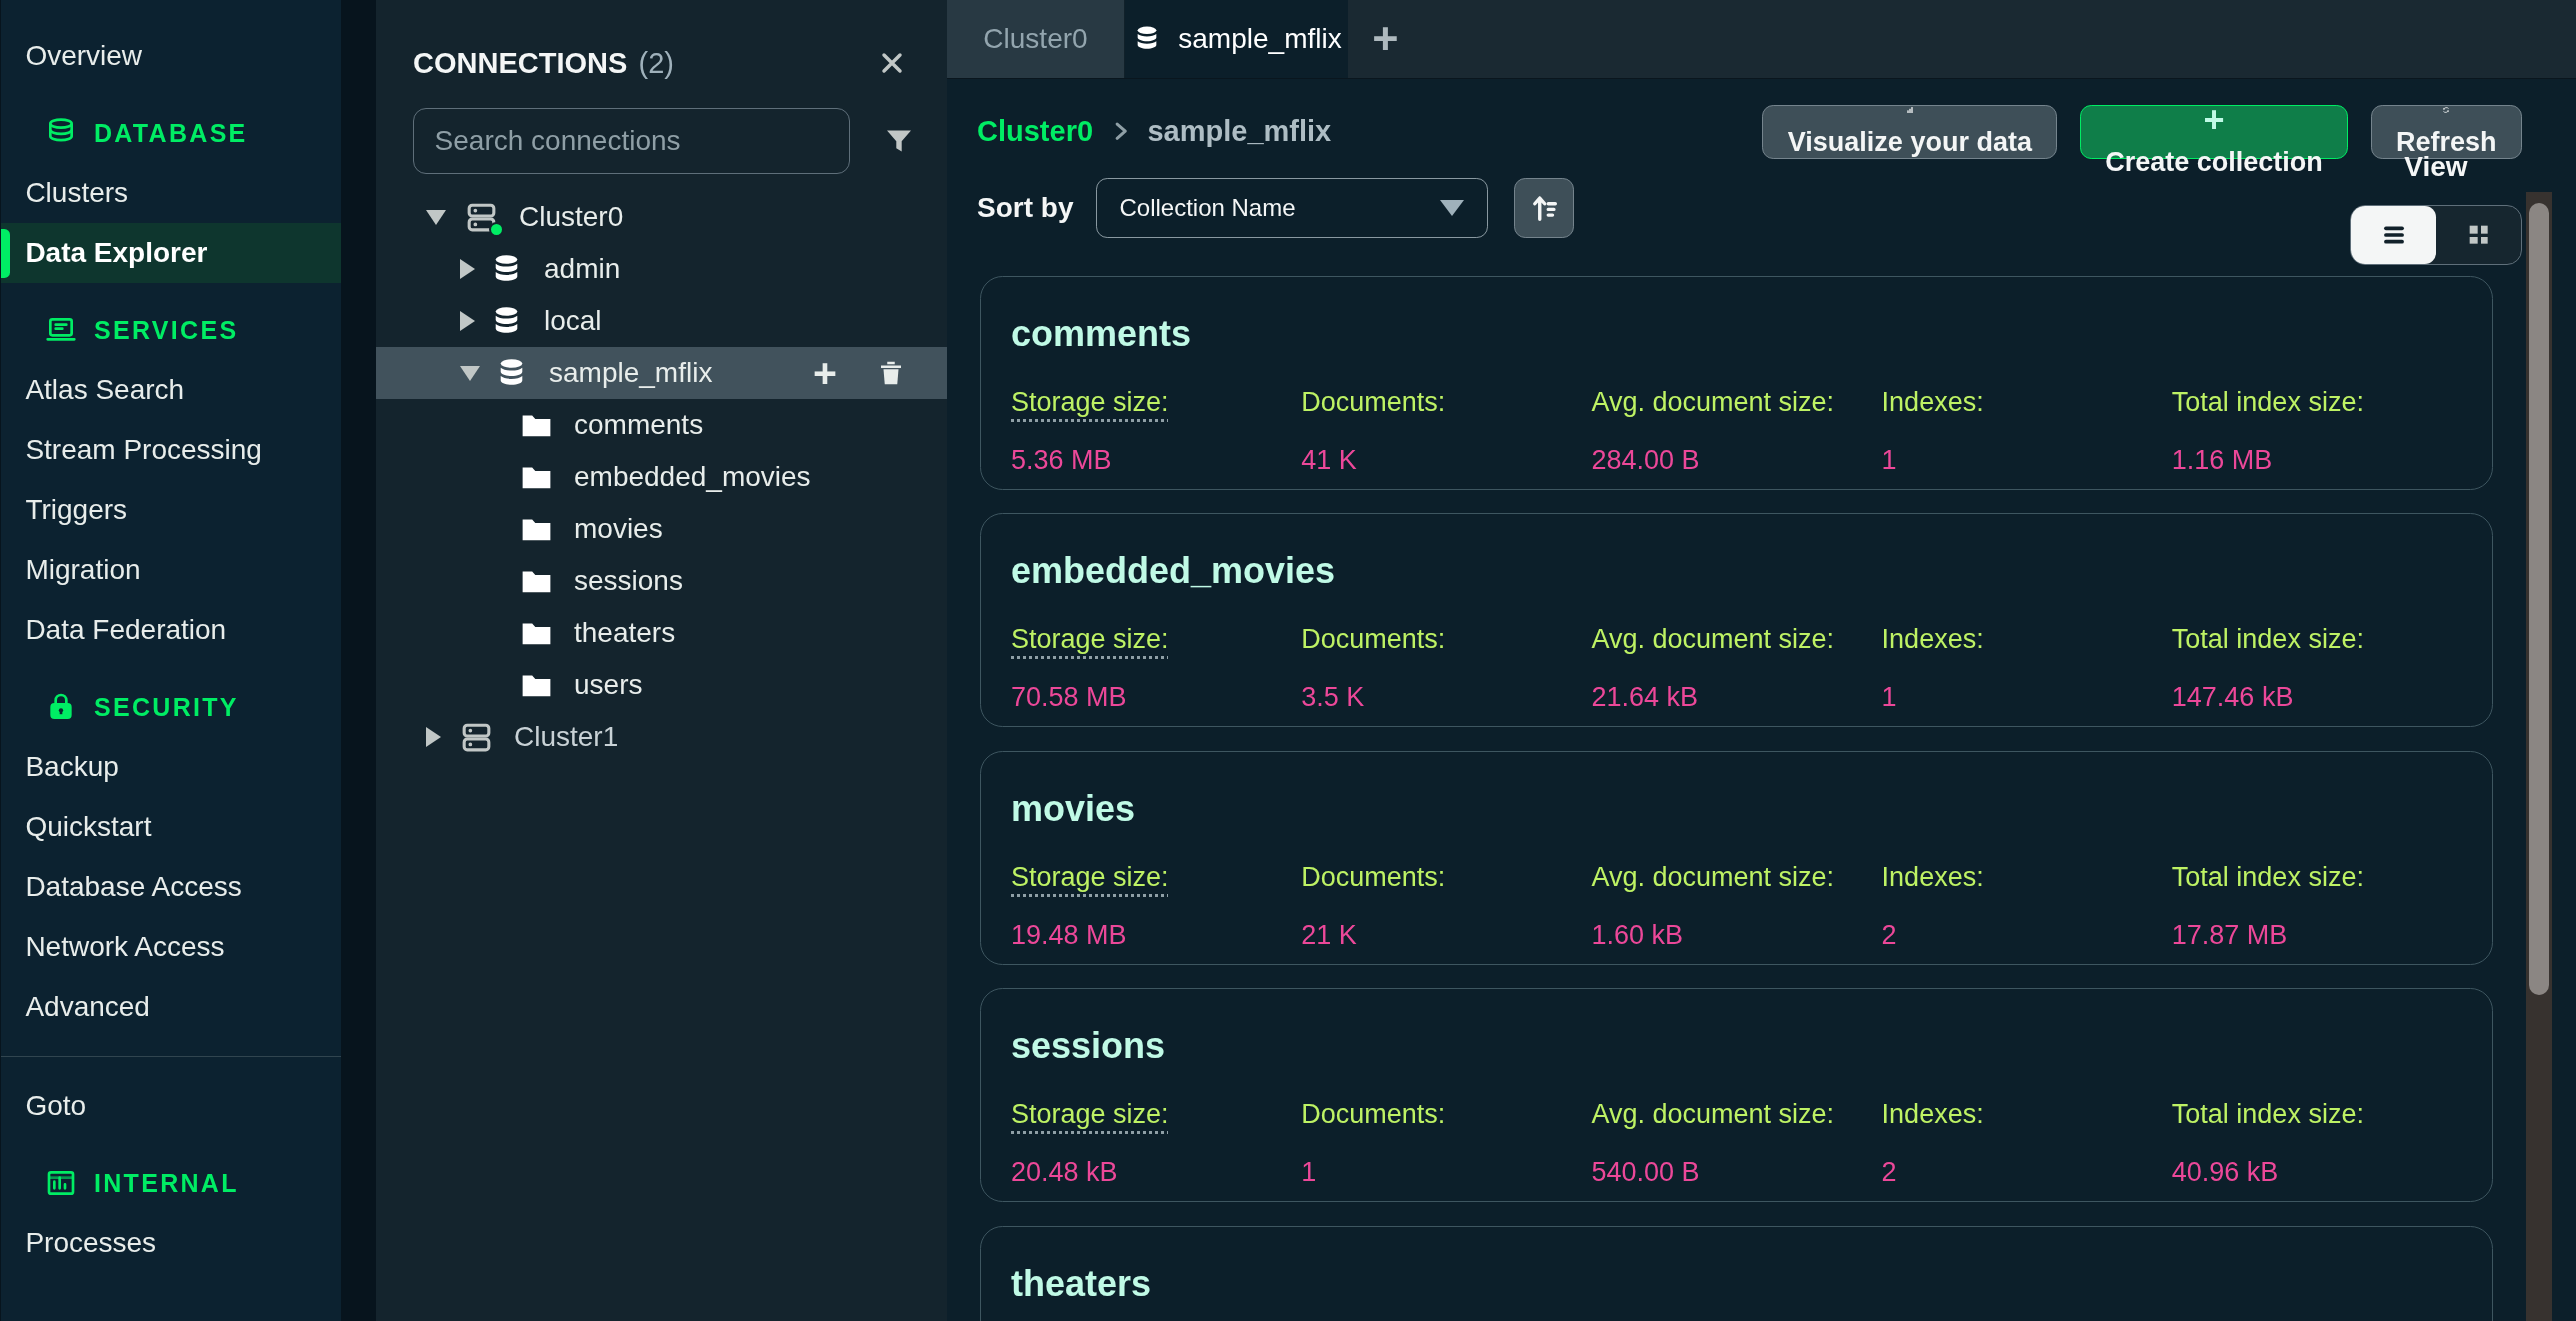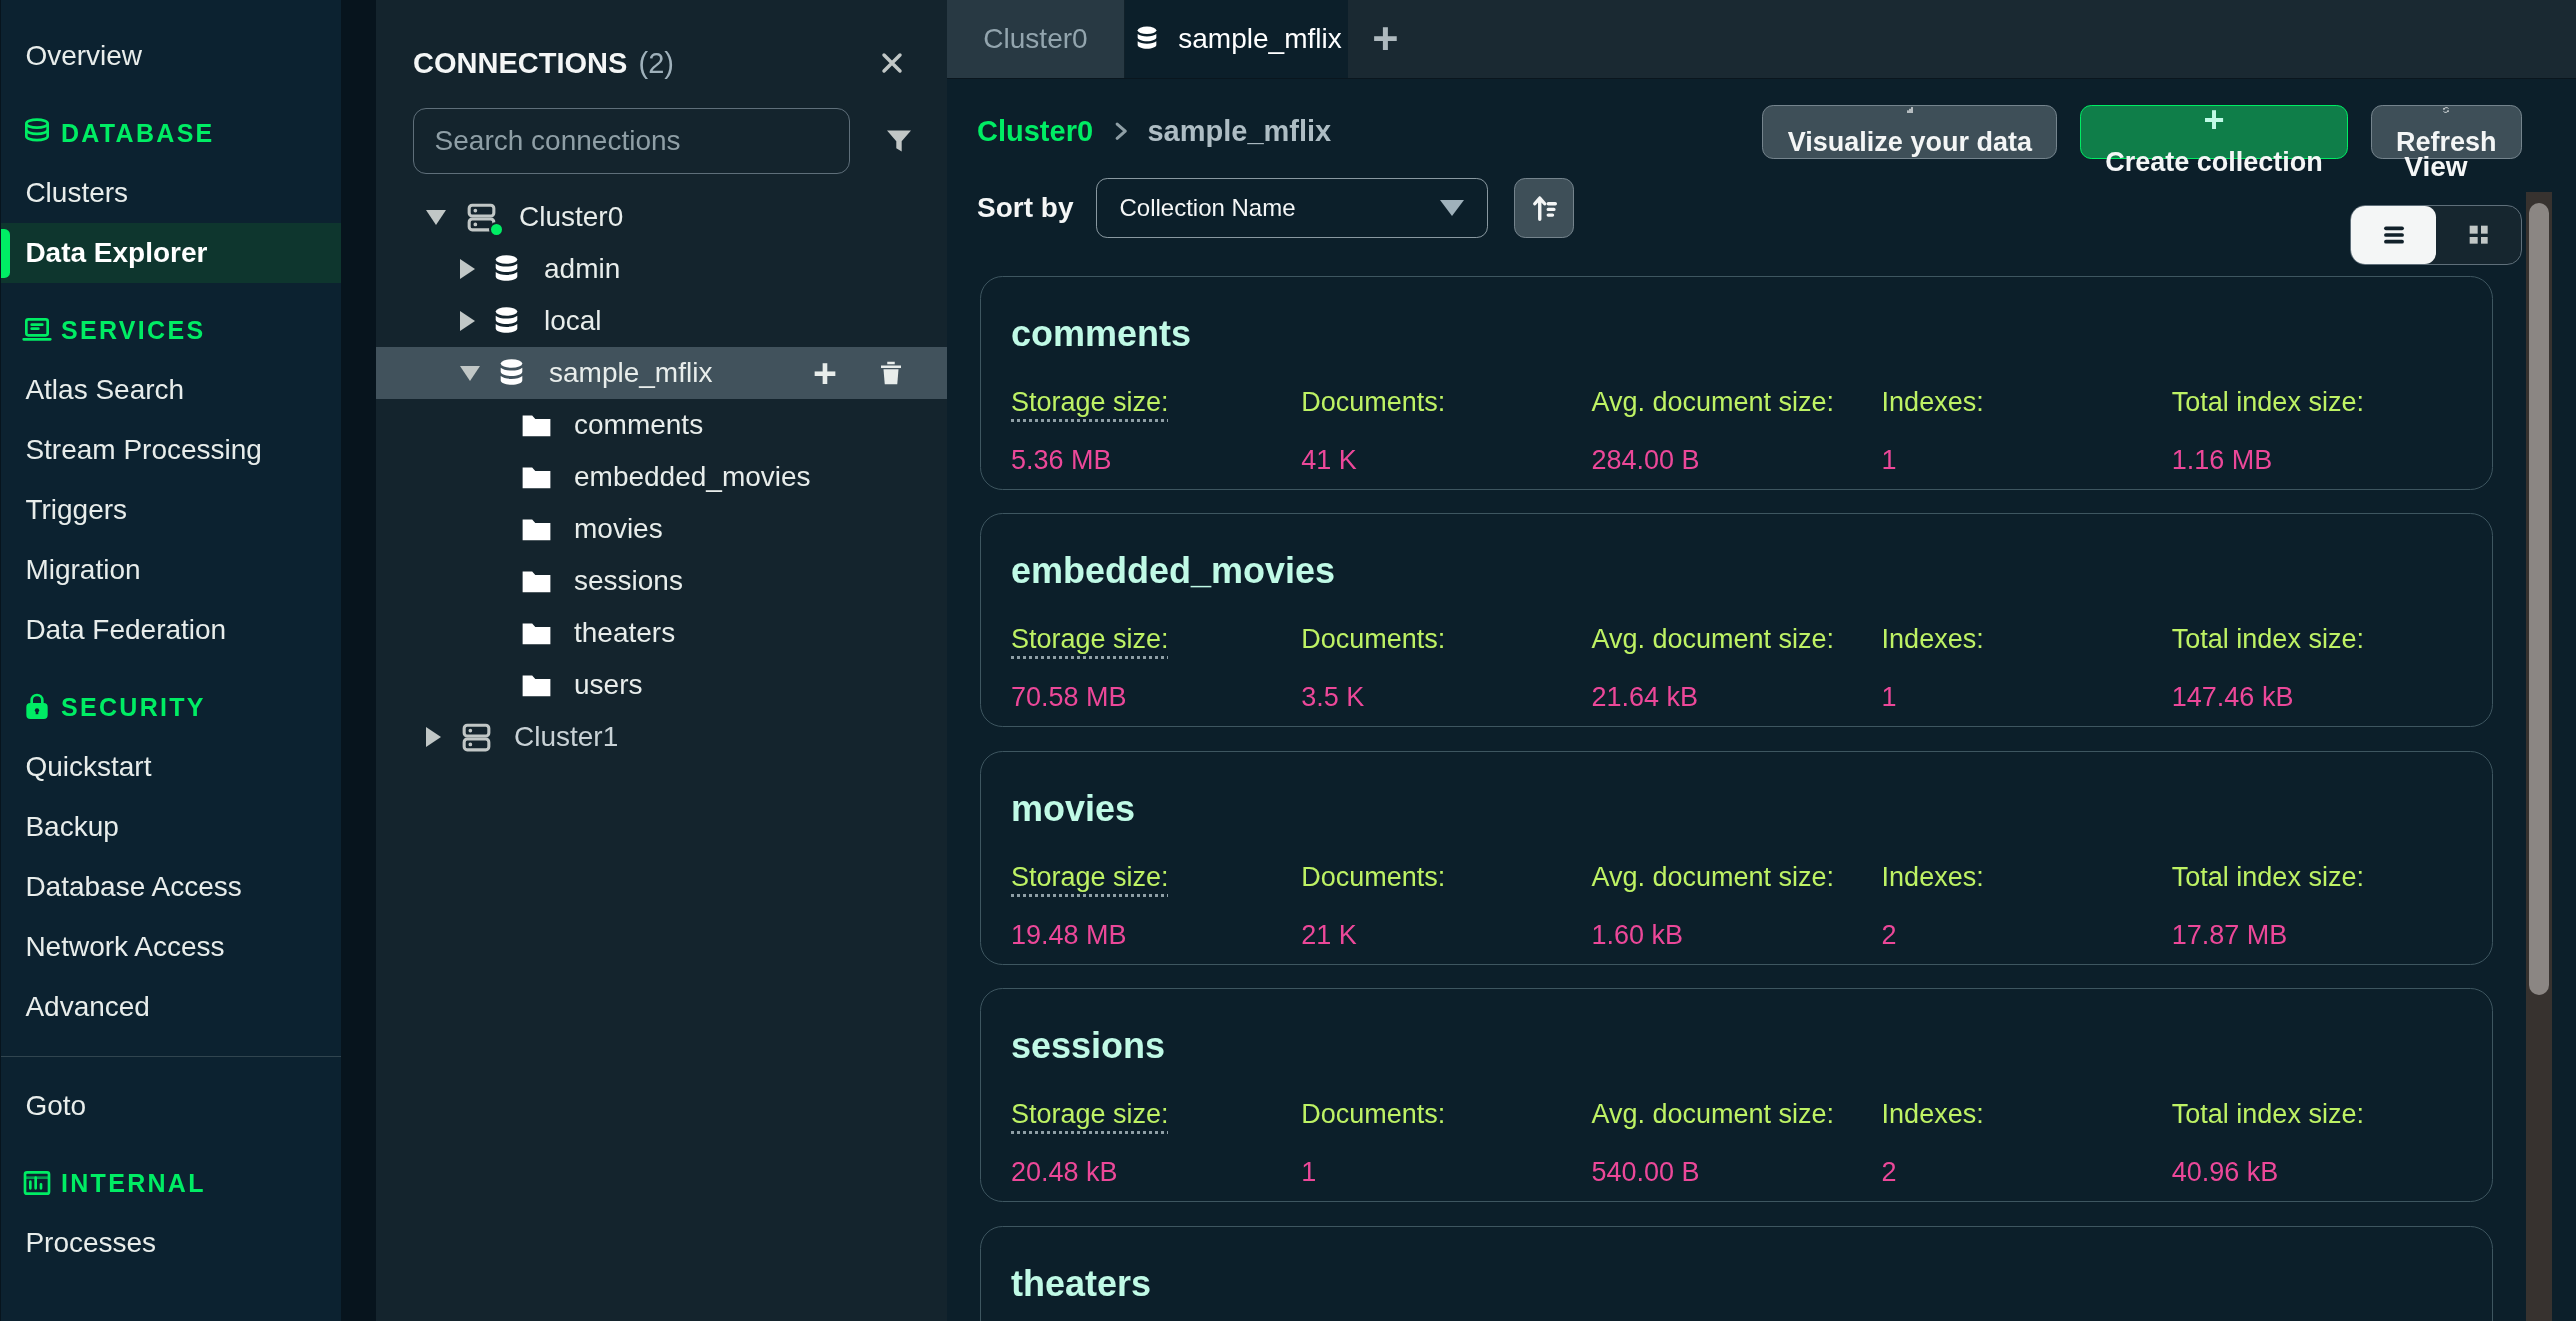--- a/index.html
+++ b/index.html
@@ -7,21 +7,21 @@
               font-family:"Liberation Sans", sans-serif; }
   .app { position:relative; width:2576px; height:1322px; background:#07141D; color:#E8EDEB; }
 
   
   .sidebar { position:absolute; left:1px; top:0; width:340px; height:100%; background:#0C2230; padding-top:26px; }
   .nav-item { position:relative; height:60px; display:flex; align-items:center; padding-left:24.4px;
               font-size:28px; color:#E8EDEB; cursor:pointer; }
   .nav-item.selected { background:#0E362E; color:#FFFFFF; font-weight:bold; }
   .nav-item.selected::before { content:""; position:absolute; left:0; top:5.6px; width:9.4px; height:49px;
               background:#00ED64; border-radius:0 5.6px 5.6px 0; }
-  .nav-header { height:60px; margin-top:17px; display:flex; align-items:center; gap:8px; padding-left:20px;
+  .nav-header { height:60px; margin-top:17px; display:flex; align-items:center; gap:17px; padding-left:44px;
               font-size:25px; font-weight:bold; letter-spacing:2.3px; color:#00ED64; }
   .nav-header svg { width:32px; height:32px; flex:0 0 auto; }
   .nav-divider { border:none; border-top:1.9px solid #31454F; margin:19px 0; }
 
   
   .panel { position:absolute; left:376px; top:0; width:571px; height:100%; background:#14242D; }
   .panel-header { position:absolute; left:37px; right:37px; top:37px; height:52px;
               display:flex; align-items:center; }
   .panel-title { font-size:29px; font-weight:bold; color:#F4F6F6; }
   .panel-count { font-size:29px; color:#9FB1BB; margin-left:11.2px; }
@@ -163,24 +163,24 @@
           <g stroke="#00ED64" stroke-width="2">
             <rect x="5" y="10" width="14" height="10" rx="2" fill="#00ED64"></rect>
             <path d="M8 10V7a4 4 0 0 1 8 0v3" fill="none"></path>
             <circle cx="12" cy="14.5" r="1.6" fill="#0C2230" stroke="none"></circle>
             <path d="M12 15v2.4" stroke="#0C2230" stroke-width="2"></path>
           </g>
         </svg>
       <span>SECURITY</span>
     </div>
     <div class="nav-item">
+        <span>Backup</span>
+      </div>
+    <div class="nav-item">
         <span>Quickstart</span>
-      </div>
-    <div class="nav-item">
-        <span>Backup</span>
       </div>
     <div class="nav-item">
         <span>Database Access</span>
       </div>
     <div class="nav-item">
         <span>Network Access</span>
       </div>
     <div class="nav-item">
         <span>Advanced</span>
       </div>

